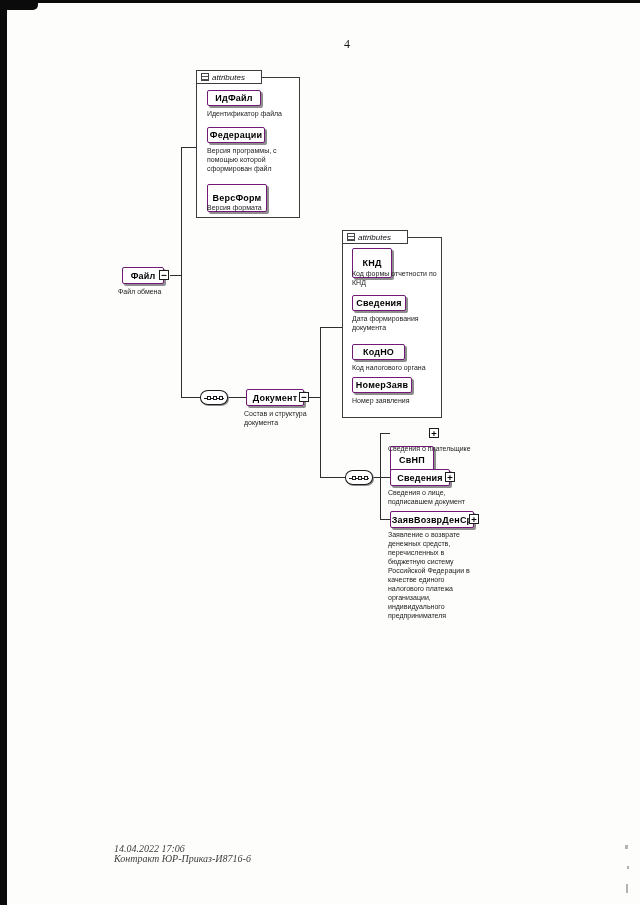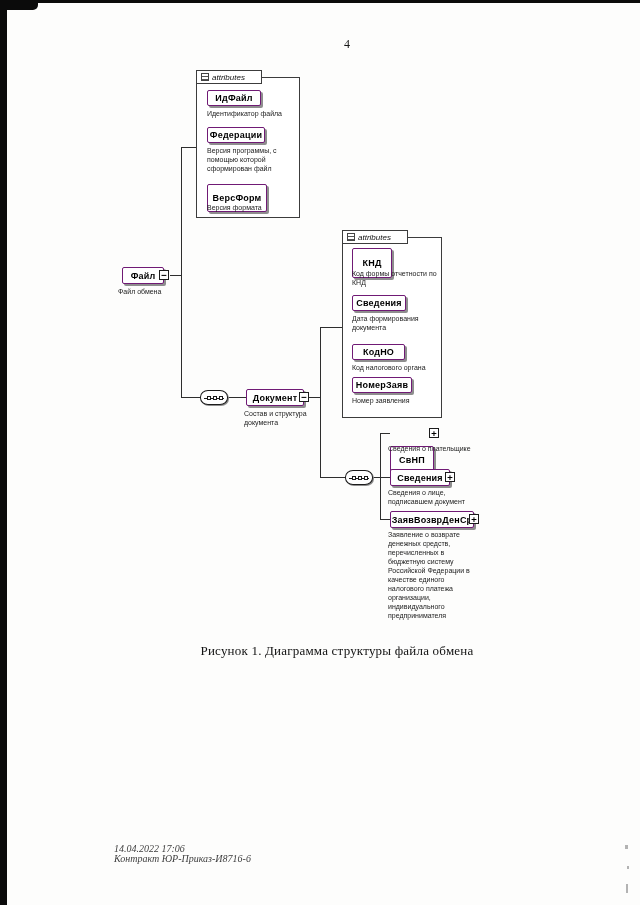--- a/index.html
+++ b/index.html
@@ -151,20 +151,19 @@
   <div class="cap" style="left:388px;top:444px;width:100px">Сведения о плательщике</div>
 
   <div class="ebox" style="left:390px;top:469px;width:60px;height:17px">Сведения</div>
   <div class="pm" style="left:445px;top:472px">+</div>
   <div class="cap" style="left:388px;top:488px;width:84px">Сведения о лице, подписавшем документ</div>
 
   <div class="ebox" style="left:390px;top:511px;width:84px;height:17px">ЗаявВозврДенСр</div>
   <div class="pm" style="left:469px;top:514px">+</div>
   <div class="cap" style="left:388px;top:530px;width:92px">Заявление о возврате денежных средств, перечисленных в бюджетную систему Российской Федерации в качестве единого налогового платежа организации, индивидуального предпринимателя</div>
 
-  <div class="figcap" style="left:35px;top:643px;width:604px">Рисунок 1. Диаграмма структуры файла обмена</div>
 
   <div class="footer" style="left:114px;top:844px">
     <div>14.04.2022 17:06</div>
     <div>Контракт ЮР-Приказ-И8716-6</div>
   </div>
 
 </div>
 
 </body></html>

